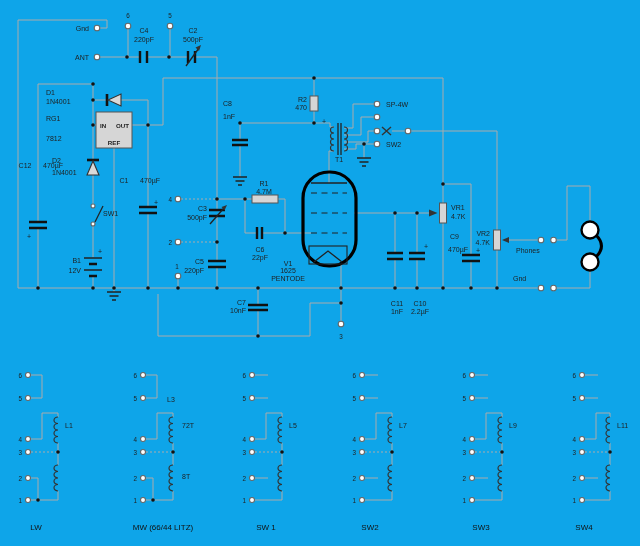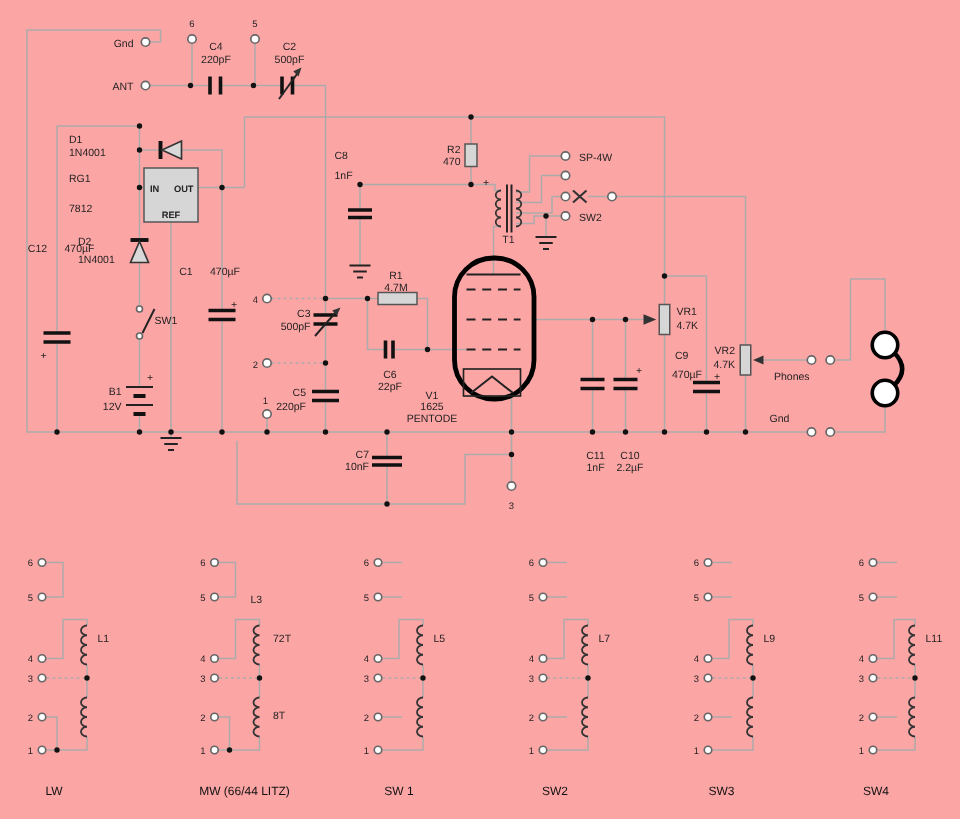--- a/index.html
+++ b/index.html
@@ -1,16 +1,16 @@
 <!DOCTYPE html>
 <html><head>
 <meta charset="utf-8">
 <style>
   html,body{margin:0;padding:0;background:#fff;}
-  .stage{width:640px;height:546px;position:relative;background:#fca5a5;overflow:hidden;}
+  .stage{width:640px;height:546px;position:relative;background:#0ea5e9;overflow:hidden;}
   svg{display:block;}
   text{font-family:"Liberation Sans",sans-serif;fill:#1f1f1f;}
   .t7{font-size:7px}
   .t6{font-size:6.3px}
   .t8{font-size:8px;fill:#111}
   .reg{font-size:6.2px;font-weight:bold;fill:#222}
   .mid{text-anchor:middle}
   .end{text-anchor:end}
   .w{stroke:#ababab;stroke-width:1;fill:none}
   .wd{stroke:#ababab;stroke-width:1;fill:none;stroke-dasharray:2 2}

